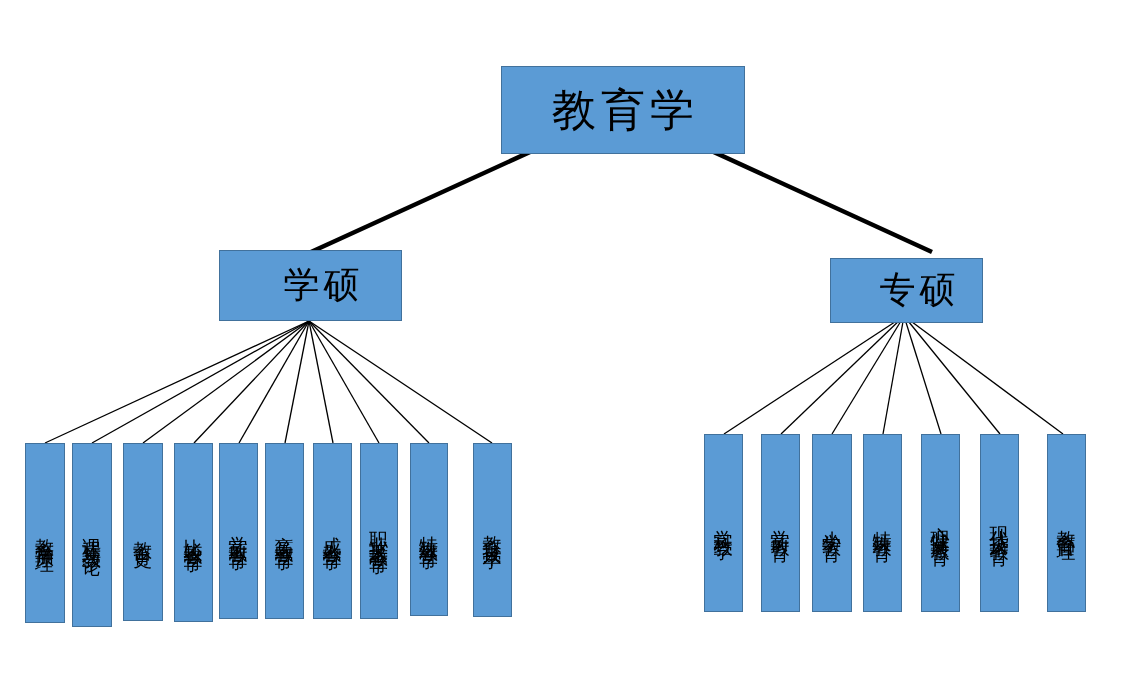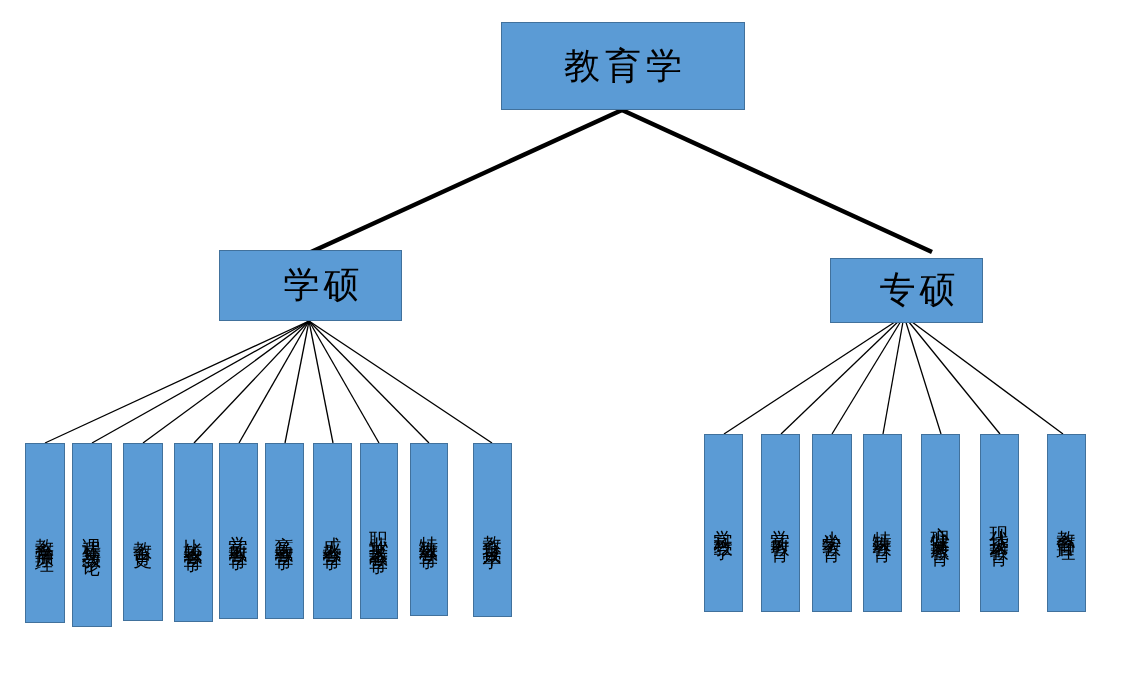--- a/index.html
+++ b/index.html
@@ -27,23 +27,24 @@
     position: absolute;
     box-sizing: border-box;
     background: var(--node-fill, #5b9bd5);
     border: 1px solid var(--node-border, #41719c);
     display: flex;
     align-items: center;
     justify-content: center;
     color: #000000;
   }
   .node.root {
-    font-size: 36px;
+    font-size: 44px;
     letter-spacing: 5px;
     text-indent: 5px;
+    margin-top: 44px;
   }
   .node.branch {
     font-size: 36px;
     letter-spacing: 4px;
     text-indent: 4px;
     padding-left: 22px;
   }
   .node.leaf {
     font-size: 19px;
   }

